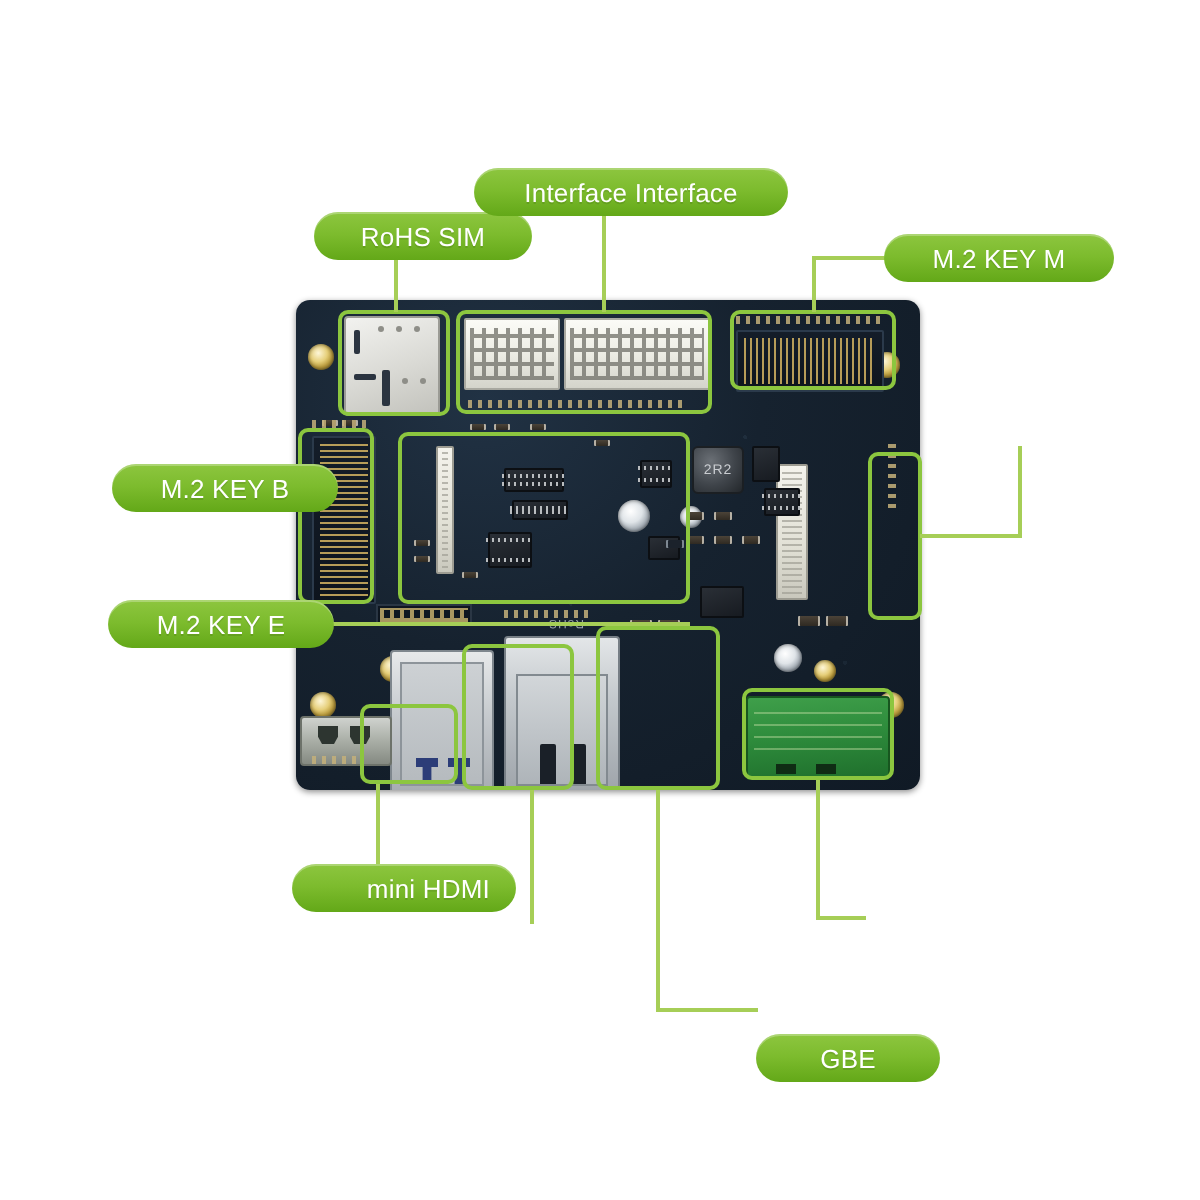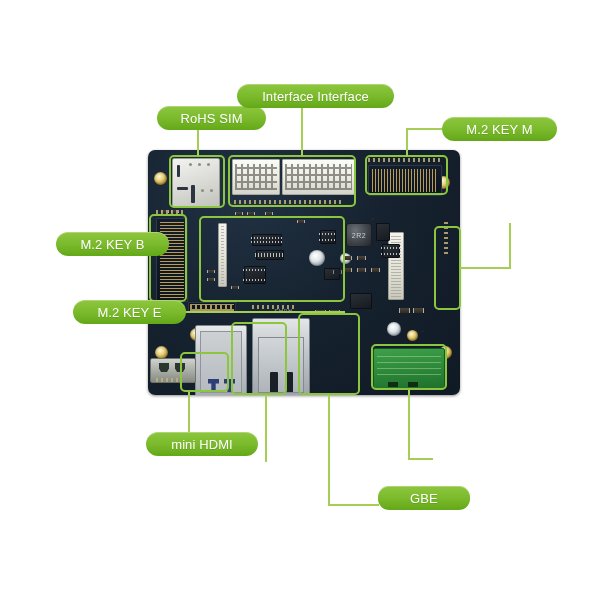--- a/index.html
+++ b/index.html
@@ -442,27 +442,27 @@
 
   <div class="pill" style="left:442px; top:117px; width:89px;">
     <span>M.2 KEY M</span>
   </div>
 
 
   <div class="pill" style="left:56px; top:232px; width:87px;">
     <span>M.2 KEY B</span>
   </div>
 
-  <div class="pill" style="left:54px; top:300px; width:87px;margin-left:19px;">
+  <div class="pill" style="left:54px; top:300px; width:87px;">
     <span>M.2 KEY E</span>
   </div>
 
-  <div class="pill" style="left:146px; top:432px; width:86px;">
+  <div class="pill" style="left:146px; top:432px; width:86px;justify-content:flex-end;">
     <span>mini HDMI</span>
   </div>
 
 
-  <div class="pill" style="left:378px; top:486px; width:66px;border-radius:11px;">
+  <div class="pill" style="left:378px; top:517px; width:66px;">
     <span>GBE</span>
   </div>
 
 
 </div>
 
 </body></html>

